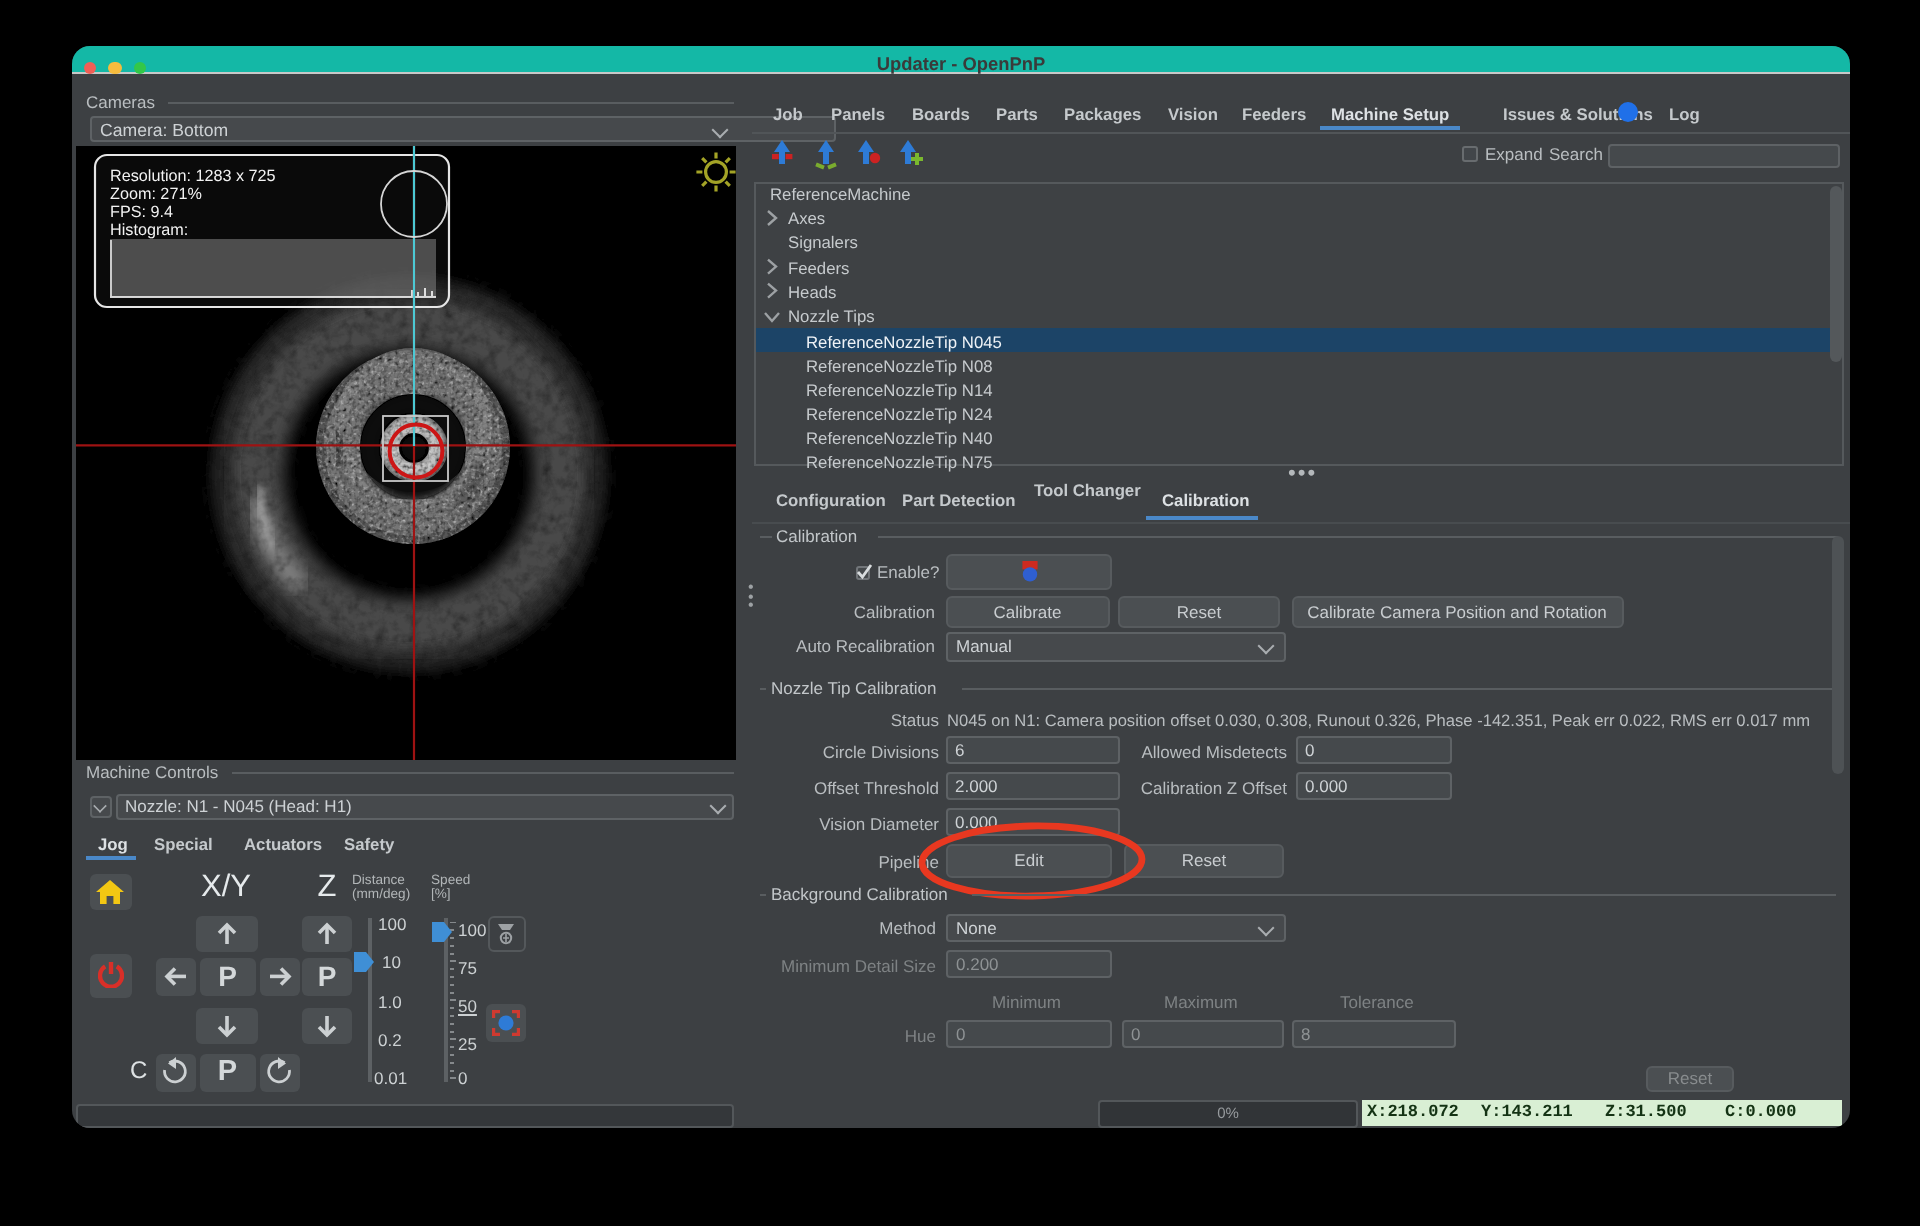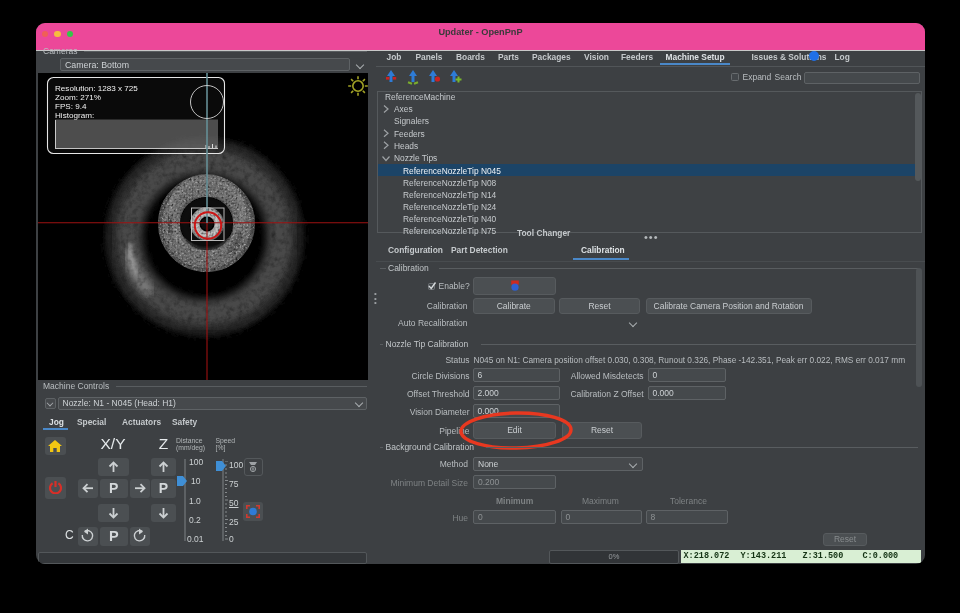--- a/index.html
+++ b/index.html
@@ -22,30 +22,30 @@
   .tab { position:absolute; color:#c5c9cc; font-size:8.4px; white-space:nowrap;font-weight:bold; }
   .secline { position:absolute; height:1px; background:#595d60; }
   .sectitle { position:absolute; color:#c2c6c9; font-size:8.5px; white-space:nowrap; }
   .jbtn { position:absolute; background:#4b4f52; border-radius:3px; color:#d4d8da;
     text-align:center; }
 </style>
 </head>
 <body>
 <div id="win">
 
-  <div class="abs" style="left:0;top:0;width:889px;height:28px;background:#ec4899;border-bottom:1px solid #c8c8c8;">
+  <div class="abs" style="left:0;top:0;width:889px;height:14px;background:#14b8a6;border-bottom:1px solid #c8c8c8;">
     <div class="abs" style="left:5.5px;top:7.5px;width:6.4px;height:6.4px;border-radius:50%;background:#f05f56;"></div>
     <div class="abs" style="left:18.4px;top:7.5px;width:6.4px;height:6.4px;border-radius:50%;background:#f6bc3e;"></div>
     <div class="abs" style="left:31.1px;top:7.5px;width:6.4px;height:6.4px;border-radius:50%;background:#33c748;"></div>
     <div class="abs" style="left:0;top:4px;width:889px;text-align:center;font-size:9.2px;font-weight:bold;color:#3a3a3a;">Updater - OpenPnP</div>
   </div>
 
   <div class="llbl" style="left:7px;top:23px;">Cameras</div>
   <div class="secline" style="left:48px;top:27.5px;width:283px;"></div>
-  <div class="combo" style="left:24px;top:34.5px;width:290px;height:13.5px;line-height:12px;font-size:8.8px;">Camera: Bottom</div>
+  <div class="combo" style="left:9px;top:34.5px;width:373px;height:13.5px;line-height:12px;font-size:8.8px;">Camera: Bottom</div>
   <div class="chev" style="left:321px;top:39px;"></div>
 
   <div id="cam" class="abs" style="left:2px;top:50px;width:330px;height:307px;background:#000;overflow:hidden;">
   <svg width="330" height="307" viewBox="0 0 330 307">
     <defs>
       <filter id="blur2">
             <feGaussianBlur stdDeviation="2.2"></feGaussianBlur>
           </filter>
       <filter id="blur4">
             <feGaussianBlur stdDeviation="4"></feGaussianBlur>
@@ -319,21 +319,21 @@
   <div class="llbl" style="left:367px;top:166.5px;font-size:8.4px;color:#c6cacd;">ReferenceNozzleTip N14</div>
   <div class="llbl" style="left:367px;top:178.8px;font-size:8.4px;color:#c6cacd;">ReferenceNozzleTip N24</div>
   <div class="llbl" style="left:367px;top:191px;font-size:8.4px;color:#c6cacd;">ReferenceNozzleTip N40</div>
   <div class="llbl" style="left:367px;top:203px;font-size:8.4px;color:#c6cacd;">ReferenceNozzleTip N75</div>
   <div class="abs" style="left:878.5px;top:69.5px;width:6px;height:88px;background:#54585b;border-radius:3px;"></div>
 
   <div class="abs" style="left:608px;top:212.5px;width:16px;height:3px;color:#b4b8bb;font-size:11px;line-height:2.5px;letter-spacing:1px;">•••</div>
 
   <div class="tab" style="left:352px;top:221.5px;">Configuration</div>
   <div class="tab" style="left:415px;top:221.5px;">Part Detection</div>
-  <div class="tab" style="left:481px;top:205px;">Tool Changer</div>
+  <div class="tab" style="left:481px;top:217px;">Tool Changer</div>
   <div class="tab" style="left:545px;top:221.5px;color:#dde1e4;">Calibration</div>
   <div class="abs" style="left:537px;top:235px;width:56px;height:2px;background:#4a88c8;"></div>
   <div class="abs" style="left:340px;top:237.5px;width:549px;height:1px;background:#484c4f;"></div>
 
   <div class="abs" style="left:338px;top:269px;width:3px;height:14px;color:#9da1a4;font-size:8px;line-height:4.5px;">•<br>•<br>•</div>
 
   <div class="secline" style="left:343.5px;top:244.5px;width:6px;"></div>
   <div class="sectitle" style="left:352px;top:240px;">Calibration</div>
   <div class="secline" style="left:402.5px;top:244.5px;width:480px;"></div>
 
@@ -347,20 +347,21 @@
     <rect x="2.2" y="0.5" width="7.6" height="4.2" fill="#cc2a20"></rect>
     <circle cx="6" cy="7.2" r="3.6" fill="#2f5fd0"></circle>
   </svg>
 
   <div class="lbl" style="left:331.5px;top:278px;width:100px;">Calibration</div>
   <div class="btn" style="left:437px;top:275px;width:81.5px;height:15.5px;line-height:14px;">Calibrate</div>
   <div class="btn" style="left:523px;top:275px;width:81px;height:15.5px;line-height:14px;">Reset</div>
   <div class="btn" style="left:609.5px;top:275px;width:166px;height:15.5px;line-height:14px;">Calibrate Camera Position and Rotation</div>
 
   <div class="lbl" style="left:331.5px;top:294.5px;width:100px;">Auto Recalibration</div>
+  <div class="combo" style="left:437px;top:292.5px;width:170px;height:15px;line-height:13.5px;">Manual</div>
   <div class="chev" style="left:594px;top:297px;"></div>
 
   <div class="secline" style="left:343.5px;top:320.5px;width:3px;"></div>
   <div class="sectitle" style="left:349.5px;top:316px;">Nozzle Tip Calibration</div>
   <div class="secline" style="left:445px;top:320.5px;width:437px;"></div>
 
   <div class="lbl" style="left:333.5px;top:331.5px;width:100px;">Status</div>
   <div class="llbl" style="left:437.5px;top:331.5px;font-size:8.3px;">N045 on N1: Camera position offset 0.030, 0.308, Runout 0.326, Phase -142.351, Peak err 0.022, RMS err 0.017 mm</div>
 
   <div class="lbl" style="left:331.5px;top:347.5px;width:102px;">Circle Divisions</div>
@@ -387,21 +388,21 @@
   <div class="sectitle" style="left:349.5px;top:419px;">Background Calibration</div>
   <div class="secline" style="left:450px;top:423.5px;width:432px;"></div>
 
   <div class="lbl" style="left:332px;top:436px;width:100px;">Method</div>
   <div class="combo" style="left:437px;top:433.5px;width:170px;height:14.5px;line-height:13px;">None</div>
   <div class="chev" style="left:594px;top:437.5px;"></div>
 
   <div class="lbl dis" style="left:332px;top:454.5px;width:100px;">Minimum Detail Size</div>
   <div class="fld" style="left:437px;top:452px;width:83px;height:14px;line-height:12.5px;color:#8e9294;">0.200</div>
 
-  <div class="llbl dis" style="left:460px;top:473px;font-weight:bold;">Minimum</div>
+  <div class="llbl dis" style="left:460px;top:473px;">Minimum</div>
   <div class="llbl dis" style="left:546px;top:473px;">Maximum</div>
   <div class="llbl dis" style="left:634px;top:473px;">Tolerance</div>
 
   <div class="lbl dis" style="left:332px;top:489.5px;width:100px;">Hue</div>
   <div class="fld" style="left:437px;top:487px;width:83px;height:14px;line-height:12.5px;color:#8e9294;">0</div>
   <div class="fld" style="left:524.5px;top:487px;width:81.5px;height:14px;line-height:12.5px;color:#8e9294;">0</div>
   <div class="fld" style="left:609.5px;top:487px;width:82.5px;height:14px;line-height:12.5px;color:#8e9294;">8</div>
 
   <div class="abs" style="left:880px;top:245px;width:6px;height:119px;background:#4e5255;border-radius:3px;"></div>
 

